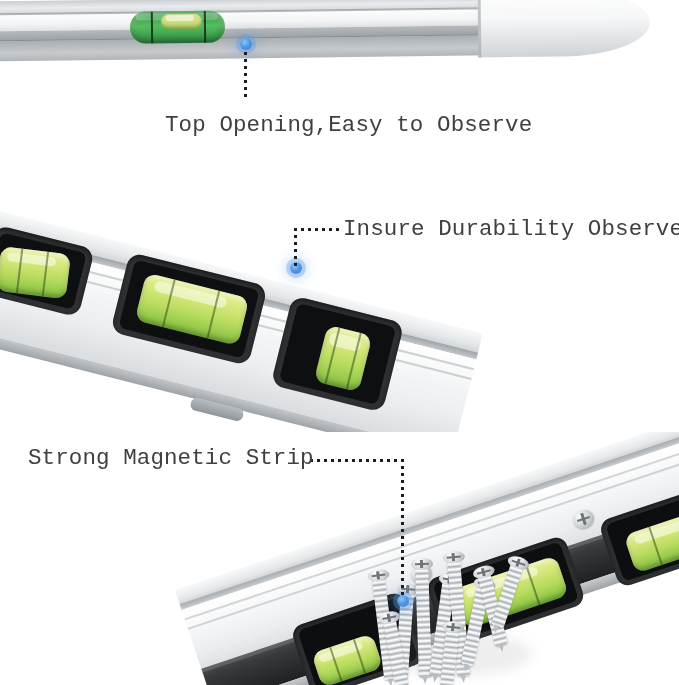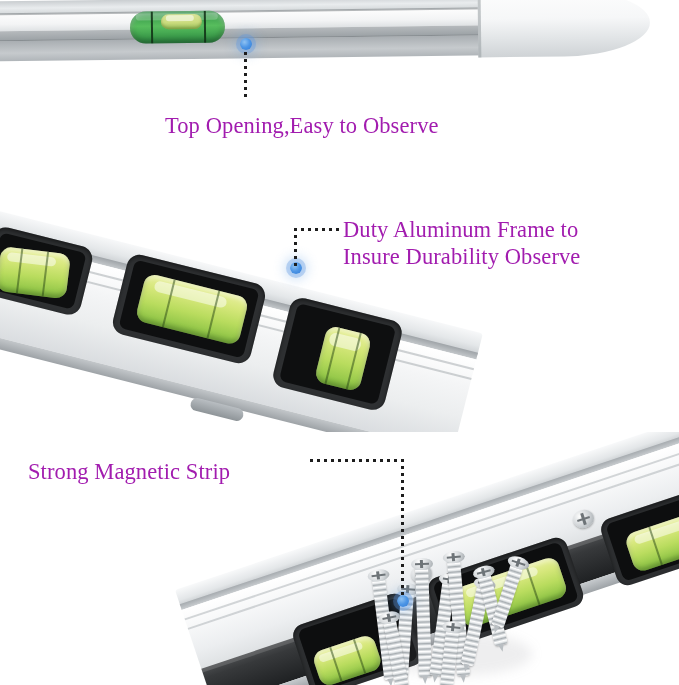--- a/index.html
+++ b/index.html
@@ -6,22 +6,22 @@
   body{width:679px;height:685px;overflow:hidden;font-family:"Liberation Sans",sans-serif;}
   #stage{position:relative;width:679px;height:685px;background:#fff;}
 
   .panel{position:absolute;left:0;width:679px;overflow:hidden;}
   #panel-top{top:0;height:180px;}
   #panel-mid{top:180px;height:252px;}
   #panel-bot{top:432px;height:253px;}
 
   
   .callout-text{
-    position:absolute;color:#a21caf;font-size:22.5px;line-height:27px;
-    letter-spacing:.1px;white-space:nowrap;font-family:Liberation Serif, serif;
+    position:absolute;color:#404040;font-size:22.5px;line-height:27px;
+    letter-spacing:.1px;white-space:nowrap;font-family:Liberation Mono, monospace;
   }
   .callout-text .l2{display:block;}
 
   
   .dot-v,.dot-h{position:absolute;}
   .dot-v{width:3px;background-image:linear-gradient(to bottom,#1d1d1d 0 3px,transparent 3px 7px);
          background-size:3px 7px;}
   .dot-h{height:3px;background-image:linear-gradient(to right,#1d1d1d 0 3px,transparent 3px 7px);
          background-size:7px 3px;}
 
@@ -214,21 +214,20 @@
           <div class="ln" style="left:72%"></div>
         </div>
       </div>
     </div>
 
     <div class="blue-dot" style="left:290px;top:82px;"></div>
     <div class="dot-v" style="left:294px;top:48px;height:38px;"></div>
     <div class="dot-h" style="left:294px;top:48px;width:46px;"></div>
 
     <div class="callout-text" style="left:343px;top:36px;">
-      <span class="l1">Duty Aluminum Frame to</span>
       <span class="l2">Insure Durability Observe</span>
     </div>
   </div>
 
   <div class="panel" id="panel-bot">
 
     <div id="body3">
       <div class="top-rail"></div>
       <div class="rail-b"></div>
       <div class="front"></div>
@@ -310,16 +309,16 @@
         <div class="cap"></div>
       </div>
     <div class="screw" style="left:443px;top:196px;height:62px;transform:rotate(6deg);">
         <div class="cap"></div>
       </div>
 
     <div class="blue-dot" style="left:397px;top:163px;"></div>
     <div class="dot-v" style="left:401px;top:27px;height:140px;"></div>
     <div class="dot-h" style="left:310px;top:27px;width:94px;"></div>
 
-    <div class="callout-text" style="left:28px;top:26px;">Strong Magnetic Strip</div>
+    <div class="callout-text" style="left:28px;top:13px;">Strong Magnetic Strip</div>
   </div>
 
 </div>
 
 </body></html>

